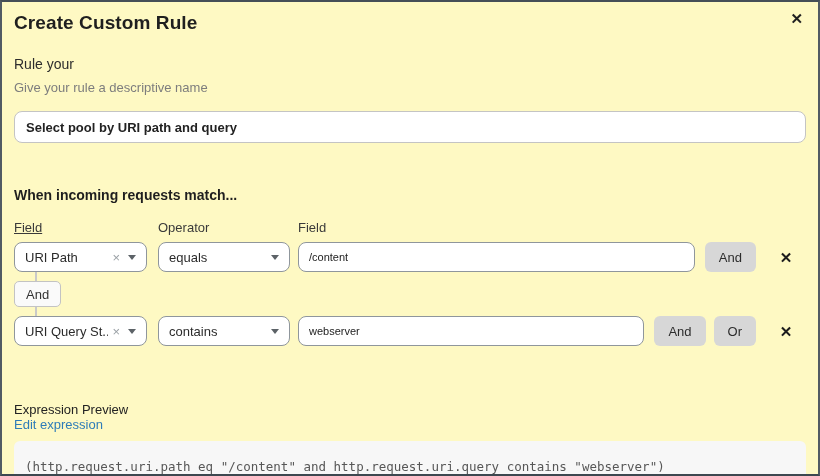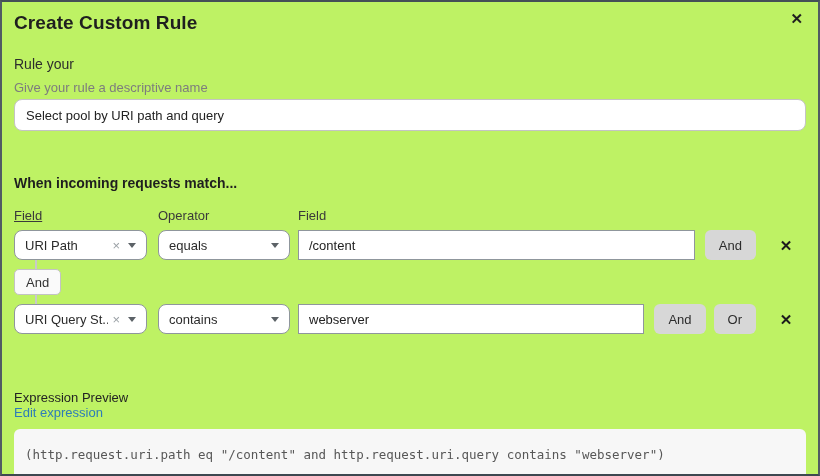--- a/index.html
+++ b/index.html
@@ -5,21 +5,21 @@
   * { box-sizing: border-box; margin: 0; padding: 0; }
   html, body { background: #fff; }
   body {
     font-family: "Liberation Sans", "DejaVu Sans", sans-serif;
     color: #222;
   }
   .modal {
     position: relative;
     width: 820px;
     height: 476px;
-    background: #bef264;
+    background: #fef9c3;
     border: 2px solid #515b63;
     border-top-color: #454f57;
     border-bottom-color: #3d4850;
     padding: 10px 12px 0 12px;
     overflow: hidden;
   }
   .dialog-title {
     font-size: 19px;
     font-weight: 700;
     color: #1f1f1f;
@@ -42,31 +42,32 @@
     margin-top: 22px;
     font-size: 14px;
     color: #2d2d2d;
   }
   .rule-helper {
     margin-top: 8px;
     font-size: 13px;
     color: #7d7d7d;
   }
   .rule-input {
-    margin-top: 4px;
+    margin-top: 16px;
     width: 100%;
     height: 32px;
     border: 1px solid #c4c4c4;
     border-radius: 8px;
     padding: 0 11px;
     font-size: 13px;
     color: #222;
     font-family: "Liberation Sans", sans-serif;
     outline: none;
     background: #fff;
+    font-weight: bold;
   }
   .match-heading {
     margin-top: 44px;
     font-size: 14px;
     font-weight: 700;
     color: #1f1f1f;
   }
   .col-labels {
     display: flex;
     margin-top: 17px;
@@ -110,23 +111,23 @@
   .caret {
     width: 0; height: 0;
     border-left: 4.5px solid transparent;
     border-right: 4.5px solid transparent;
     border-top: 5.5px solid #5c6267;
   }
   .value-input {
     flex: 1;
     height: 30px;
     border: 1px solid #8f969c;
-    border-radius: 0;
+    border-radius: 8px;
     padding: 4px 10px;
-    font-size: 13px;
+    font-size: 11px;
     color: #222;
     font-family: "Liberation Sans", sans-serif;
     outline: none;
     background: #fff;
     min-width: 0;
   }
   .logic-btn {
     height: 30px;
     border: none;
     border-radius: 6px;

